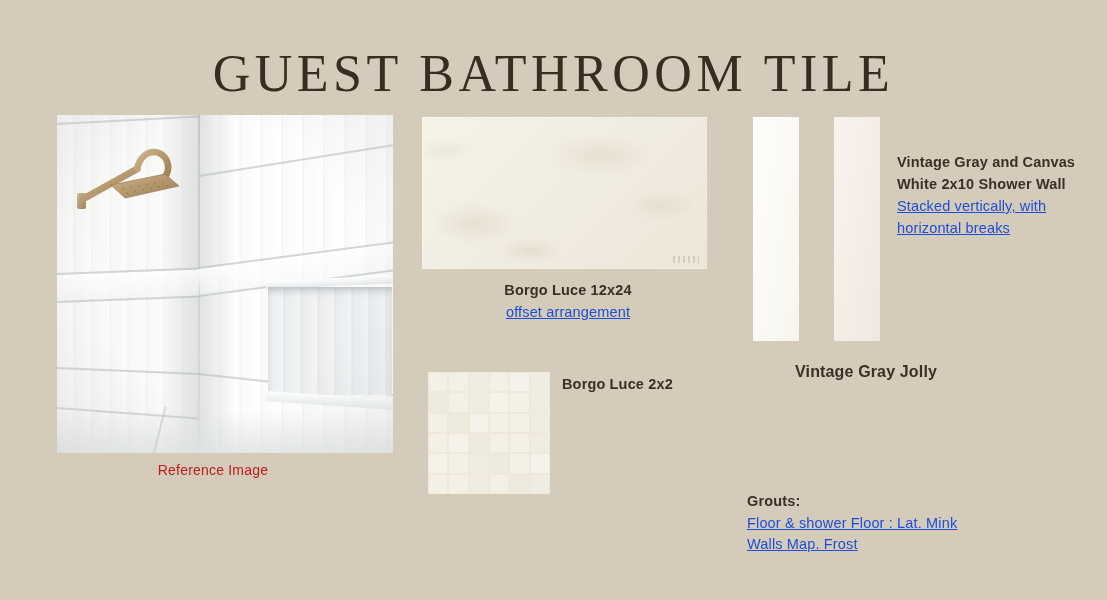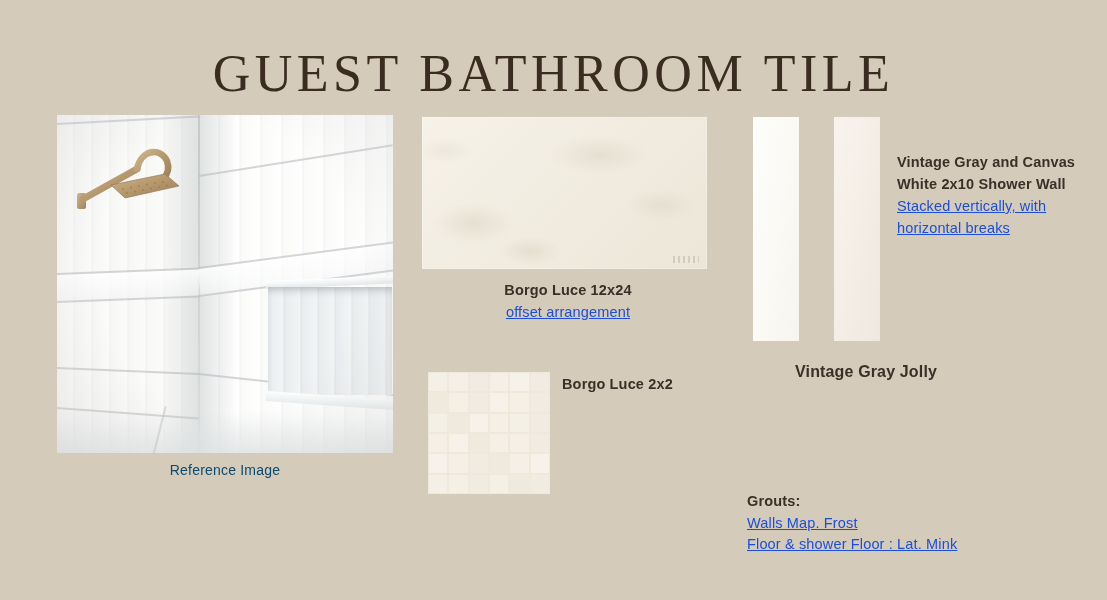--- a/index.html
+++ b/index.html
@@ -47,26 +47,26 @@
     overflow: hidden;
     background: #f3f2ee;
   }
   .ref-photo {
     position: absolute;
     inset: 0;
     overflow: hidden;
   }
   .ref-caption {
     position: absolute;
-    left: 57px;
+    left: 45px;
     top: 462px;
     width: 336px;
     text-align: center;
     font-size: 14px;
-    color: #0c4a6e;
+    color: #b91c1c;
     letter-spacing: .2px;
   }
 
   
   .sw-1224 {
     position: absolute;
     left: 422px;
     top: 117px;
     width: 285px;
     height: 152px;
@@ -376,17 +376,17 @@
   <div class="txt t-wall">
     <span class="hd">Vintage Gray and Canvas White 2x10 Shower Wall</span>
     <span class="sub">Stacked vertically, with horizontal breaks</span>
   </div>
 
   <div class="txt t-jolly">Vintage Gray Jolly</div>
 
 
   <div class="txt t-grouts">
     <span class="hd">Grouts:</span>
+    <span class="sub">Floor &amp; shower Floor : Lat. Mink</span>
     <span class="sub">Walls Map. Frost</span>
-    <span class="sub">Floor &amp; shower Floor : Lat. Mink</span>
   </div>
 
 </div>
 
 </body></html>

